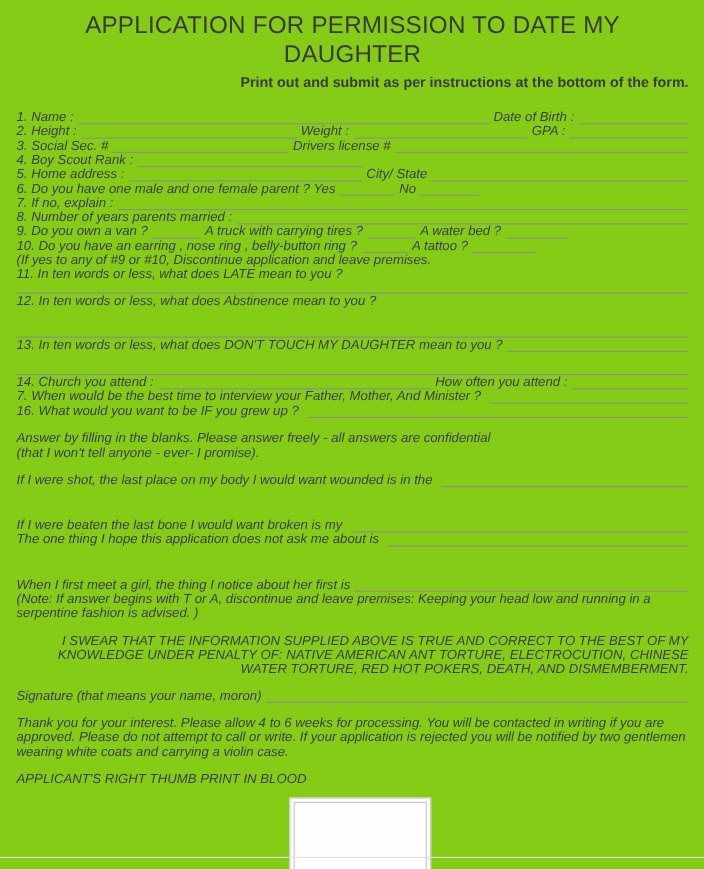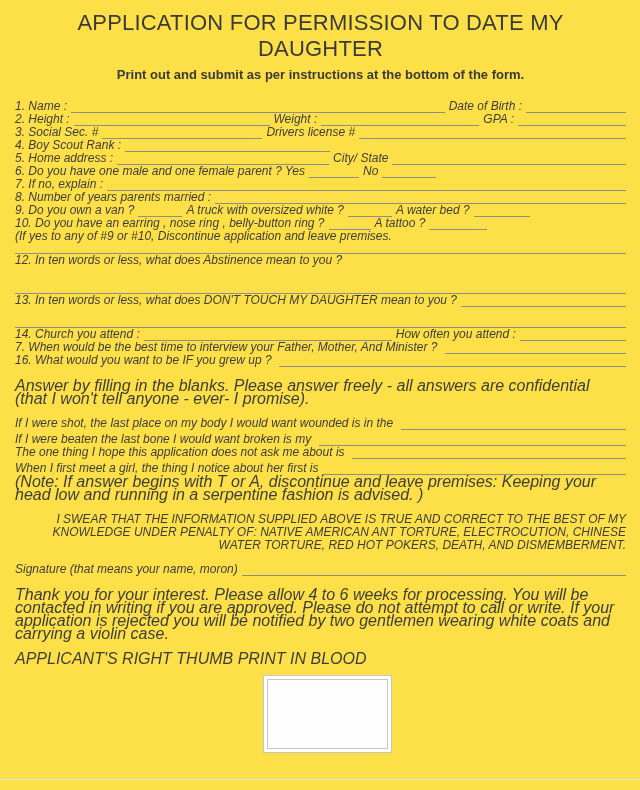--- a/index.html
+++ b/index.html
@@ -1,40 +1,40 @@
 <!DOCTYPE html>
 <html><head>
 <meta charset="utf-8">
 <style>
   html,body { margin:0; padding:0; background:#e9e9e9; }
   .page {
     width:640px; height:790px; position:relative; overflow:hidden;
-    background:#fde047; color:#3d3d3d;
+    background:#84cc16; color:#3d3d3d;
     font-family:"Liberation Sans", sans-serif;
   }
   .content { padding:6px 14px 0 15px; }
   .title {
     text-align:center; font-size:22px; line-height:26px; font-weight:normal;
     color:#3a3a3a; margin:4px 30px 0 30px; letter-spacing:0.2px;
   }
-  .subtitle { text-align:center; font-size:13px; font-weight:bold; margin-top:5px; color:#3a3a3a; }
+  .subtitle { text-align:right; font-size:13px; font-weight:bold; margin-top:5px; color:#3a3a3a; }
   .form { margin-top:18px; font-size:12px; line-height:13px;font-style:italic; }
   .row { display:flex; align-items:flex-end; height:13px; }
   .row > * + * { margin-left:4px; }
   .t { flex:0 0 auto; white-space:pre; }
   .bl { border-bottom:1px solid #8d8d8d; height:11px; flex:0 0 auto; }
   .bl.fx { flex:1 1 auto; }
   .rule { border-bottom:1px solid #8d8d8d; height:6px; }
   .rule.r1 { margin-top:4px; }
   .rule.r2 { margin-top:20px; }
   .rule.r3 { margin-top:14px; }
-  .para { font-size:16px; line-height:13px; }
+  .para { font-size:12px; line-height:13px; }
   .mt12 { margin-top:12px; }
   .mt11 { margin-top:11px; }
-  .mt10 { margin-top:3px; }
+  .mt10 { margin-top:28px; }
   .oath { font-size:12px; line-height:13px; margin-top:12px;text-align:right; }
   .thumb-box {
     margin:10px 0 0 248px; width:121px; height:70px;
     border:1px solid #c6c6c6; padding:3px; background:#fefefe;
   }
   .thumb-box .inner { width:100%; height:100%; border:1px solid #c6c6c6; box-sizing:border-box; }
   .bottom-rule { position:absolute; left:0; right:0; bottom:10px; border-top:1px solid #e0e0e0; }
 </style>
 </head>
 <body>
@@ -88,33 +88,36 @@
         <span class="t">7. If no, explain :</span>
         <span class="bl fx"></span>
       </div>
       <div class="row">
         <span class="t">8. Number of years parents married :</span>
         <span class="bl fx"></span>
       </div>
       <div class="row">
         <span class="t">9. Do you own a van ?</span>
         <span class="bl" style="width:44px"></span>
-        <span class="t">A truck with oversized white ?</span>
+        <span class="t">A truck with carrying tires ?</span>
         <span class="bl" style="width:44px"></span>
         <span class="t">A water bed ?</span>
         <span class="bl" style="width:56px"></span>
       </div>
       <div class="row">
         <span class="t">10. Do you have an earring , nose ring , belly-button ring ?</span>
         <span class="bl" style="width:42px"></span>
         <span class="t">A tattoo ?</span>
         <span class="bl" style="width:58px"></span>
       </div>
       <div class="row">
         <span class="t">(If yes to any of #9 or #10, Discontinue application and leave premises.</span>
+      </div>
+      <div class="row">
+        <span class="t">11. In ten words or less, what does LATE mean to you ?</span>
       </div>
       <div class="rule r1"></div>
       <div class="row">
         <span class="t">12. In ten words or less, what does Abstinence mean to you ?</span>
       </div>
       <div class="rule r2"></div>
       <div class="row">
         <span class="t">13. In ten words or less, what does DON'T TOUCH MY DAUGHTER mean to you ?</span>
         <span class="bl fx"></span>
       </div>

